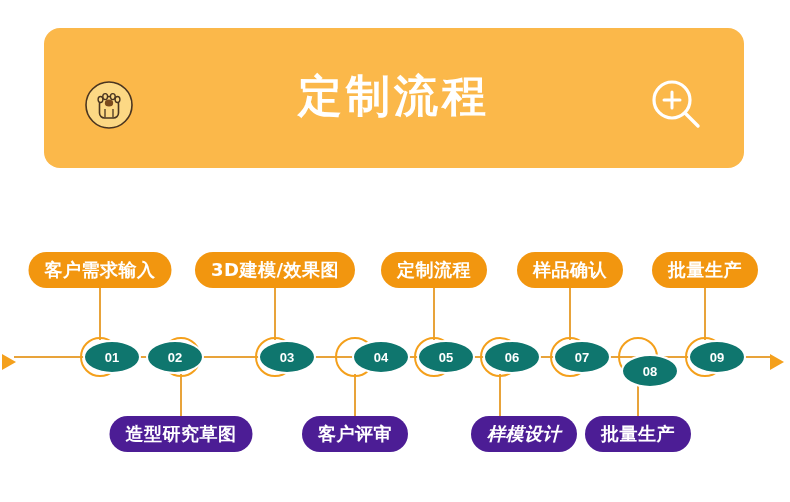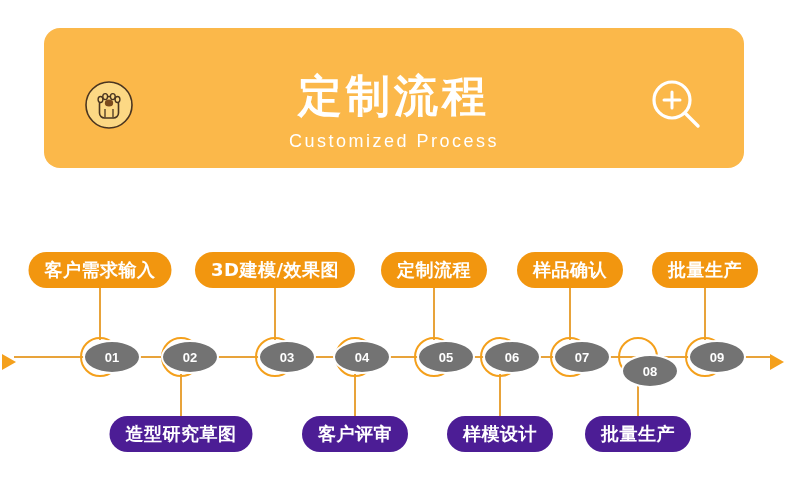--- a/index.html
+++ b/index.html
@@ -67,21 +67,21 @@
     width:790px; height:26px;
   }
 
   
   .node{
     position:absolute;
     top:0;
     width:58px;height:34px;
     margin-left:-17px;
     border-radius:50%;
-    background:#737373;
+    background:#0f766e;
     border:2px solid #ffffff;
     box-sizing:border-box;
     display:flex;
     align-items:center;
     justify-content:center;
     color:#ffffff;
     font-size:13px;
     font-weight:700;
     letter-spacing:0px;
     font-family:"Liberation Sans",sans-serif;
@@ -155,21 +155,20 @@
       <ellipse cx="21.2" cy="16.6" rx="2.4" ry="3" fill="#FCD884" stroke="#4A3520" stroke-width="1.4"></ellipse>
       <ellipse cx="28.8" cy="16.6" rx="2.4" ry="3" fill="#FCD884" stroke="#4A3520" stroke-width="1.4"></ellipse>
       <ellipse cx="33.5" cy="19.5" rx="2.4" ry="3" fill="#FCD884" stroke="#4A3520" stroke-width="1.4"></ellipse>
 
       <path d="M21 29 L21 37.5 M29 29 L29 37.5" stroke="#4A3520" stroke-width="1.3" fill="none"></path>
     </svg>
   </div>
 
   <div class="banner-center">
     <div class="banner-title">定制流程</div>
-    <div class="banner-sub">Customized Process</div>
   </div>
 
   <div class="magnifier">
     <svg viewBox="0 0 58 58" width="58" height="58">
       <circle cx="24" cy="24" r="18" fill="none" stroke="#ffffff" stroke-width="3.2"></circle>
       <line x1="24" y1="16" x2="24" y2="32" stroke="#ffffff" stroke-width="3" stroke-linecap="round"></line>
       <line x1="16" y1="24" x2="32" y2="24" stroke="#ffffff" stroke-width="3" stroke-linecap="round"></line>
       <line x1="37" y1="37" x2="50" y2="50" stroke="#ffffff" stroke-width="3.4" stroke-linecap="round"></line>
     </svg>
   </div>
@@ -185,31 +184,31 @@
     <div class="arrow" style="left:770px;"></div>
   </div>
 
   <div id="nodes-layer">
       <div class="node-ring" style="left: 100px; top: 107px;"></div>
       <div class="node" style="left: 100px; top: 110px;">
         <span>01</span>
       </div>
       <div class="stem" style="left: 99.25px; top: 58px; height: 52px;"></div>
       <div class="node-ring" style="left: 181px; top: 107px;"></div>
-      <div class="node" style="left: 178px; top: 110px;">
+      <div class="node" style="left: 163px; top: 110px;">
         <span>02</span>
       </div>
       <div class="stem" style="left: 180.25px; top: 144px; height: 42px;"></div>
       <div class="node-ring" style="left: 275px; top: 107px;"></div>
       <div class="node" style="left: 275px; top: 110px;">
         <span>03</span>
       </div>
       <div class="stem" style="left: 274.25px; top: 58px; height: 52px;"></div>
       <div class="node-ring" style="left: 355px; top: 107px;"></div>
-      <div class="node" style="left: 350px; top: 110px;">
+      <div class="node" style="left: 369px; top: 110px;">
         <span>04</span>
       </div>
       <div class="stem" style="left: 354.25px; top: 144px; height: 42px;"></div>
       <div class="node-ring" style="left: 434px; top: 107px;"></div>
       <div class="node" style="left: 434px; top: 110px;">
         <span>05</span>
       </div>
       <div class="stem" style="left: 433.25px; top: 58px; height: 52px;"></div>
       <div class="node-ring" style="left: 500px; top: 107px;"></div>
       <div class="node" style="left: 500px; top: 110px;">
@@ -231,19 +230,19 @@
         <span>09</span>
       </div>
       <div class="stem" style="left: 704.25px; top: 58px; height: 52px;"></div>
     </div>
   <div id="pills-layer">
       <div class="pill pill-top" style="left: 100px;">客户需求输入</div>
       <div class="pill pill-bottom" style="left: 181px;">造型研究草图</div>
       <div class="pill pill-top" style="left: 275px;">3D建模/效果图</div>
       <div class="pill pill-bottom" style="left: 355px;">客户评审</div>
       <div class="pill pill-top" style="left: 434px;">定制流程</div>
-      <div class="pill pill-bottom" style="left: 500px;">样模设计</div>
+      <div class="pill pill-bottom" style="left: 524px; font-style: italic;">样模设计</div>
       <div class="pill pill-top" style="left: 570px;">样品确认</div>
       <div class="pill pill-bottom" style="left: 638px;">批量生产</div>
       <div class="pill pill-top" style="left: 705px;">批量生产</div>
     </div>
 
 </div>
 
 </body></html>

